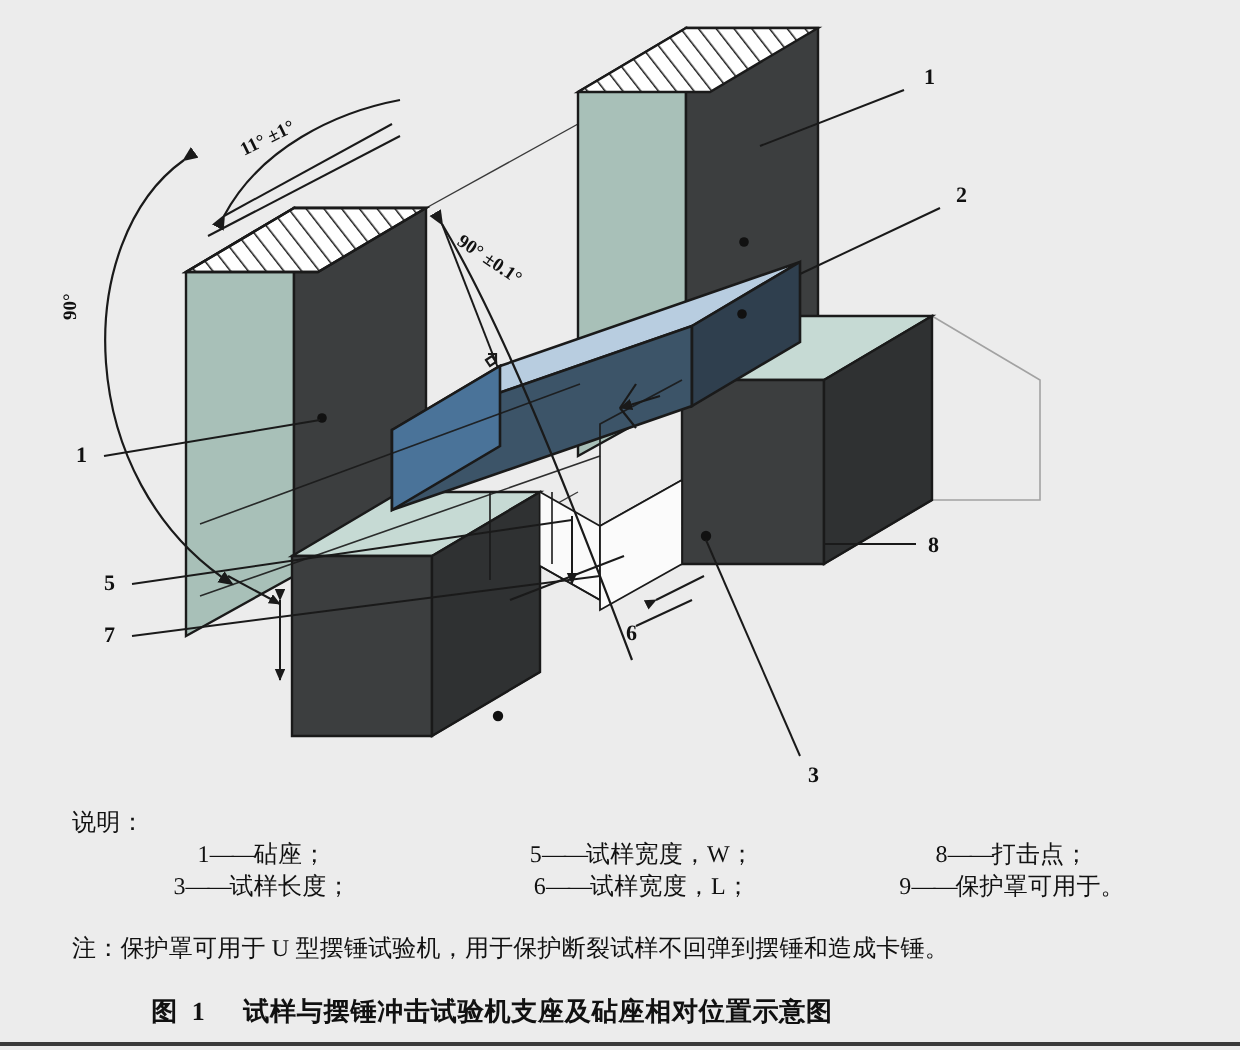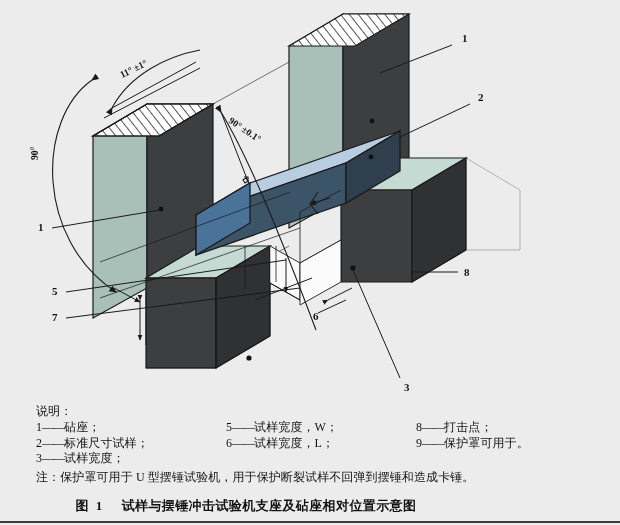--- a/index.html
+++ b/index.html
@@ -24,23 +24,23 @@
     font-weight:normal;
     letter-spacing:0.1px;
   }
   .legend-title{margin:0 0 2px 0;line-height:14px;}
   .legend-grid{
     display:grid;
     grid-template-columns:190px 190px 180px;
     column-gap:0px;
     row-gap:0px;
   }
-  .legend-item{line-height:15.5px;white-space:nowrap;}
+  .legend-item{line-height:15.5px;white-space:nowrap;text-align:center;}
   .dash{letter-spacing:-1px;}
-  .note{margin-top:3px;line-height:15.5px;white-space:nowrap;}
+  .note{margin-top:16px;line-height:15.5px;white-space:nowrap;}
 
   .caption{
     position:absolute;
     left:0;top:497px;width:492px;
     text-align:center;
     font-size:13px;
     font-weight:bold;
     color:#111;
     letter-spacing:0.4px;
   }
@@ -242,22 +242,21 @@
       <text class="ang" transform="translate(38,160) rotate(-90)">90°</text>
       <text class="ang" transform="translate(228,122) rotate(34)">90° ±0.1°</text>
     </svg>
   </div>
 
   <div class="legend">
     <p class="legend-title">说明：</p>
     <div class="legend-grid">
       <div>
         <div class="legend-item"><span>1</span><span class="dash">——</span><span>砧座；</span></div>
-        <div class="legend-item"><span>2</span><span class="dash">——</span><span>标准尺寸试样；</span></div>
-        <div class="legend-item"><span>3</span><span class="dash">——</span><span>试样宽度；</span></div>
+        <div class="legend-item"><span>3</span><span class="dash">——</span><span>试样长度；</span></div>
       </div>
       <div>
         <div class="legend-item"><span>5</span><span class="dash">——</span><span>试样宽度，W；</span></div>
         <div class="legend-item"><span>6</span><span class="dash">——</span><span>试样宽度，L；</span></div>
       </div>
       <div>
         <div class="legend-item"><span>8</span><span class="dash">——</span><span>打击点；</span></div>
         <div class="legend-item"><span>9</span><span class="dash">——</span><span>保护罩可用于。</span></div>
       </div>
     </div>

